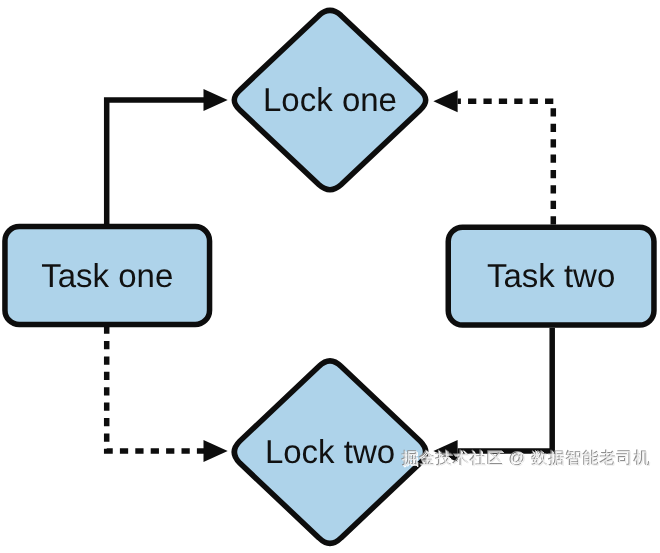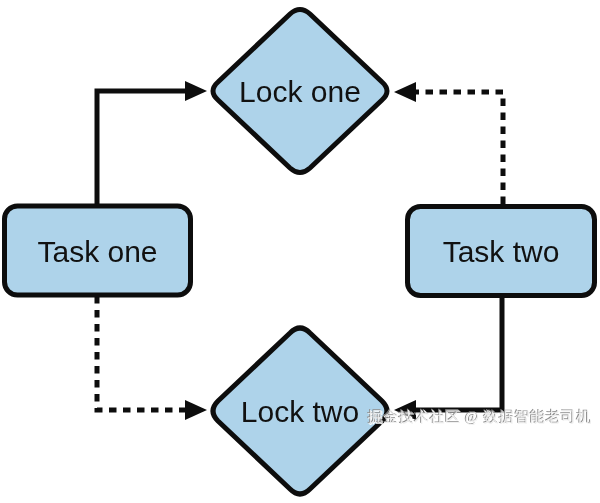--- a/index.html
+++ b/index.html
@@ -19,21 +19,21 @@
   }
   .watermark {
     position: absolute;
     right: 8px;
     bottom: 9px;
     font-size: 15px;
     letter-spacing: 0.5px;
     color: #ededed;
     text-shadow: -1px -1px 0 #8f8f8f, 1px 1px 0 #ffffff;
     white-space: nowrap;
-    font-family: Liberation Serif, serif;
+    font-family: Liberation Sans, sans-serif;
   }
 </style>
 </head>
 <body>
 
 <div class="stage">
   <svg class="diagram" width="600" height="503" viewBox="0 0 600 503" xmlns="http://www.w3.org/2000/svg">
 
     <g fill="none" stroke-width="5">
 

